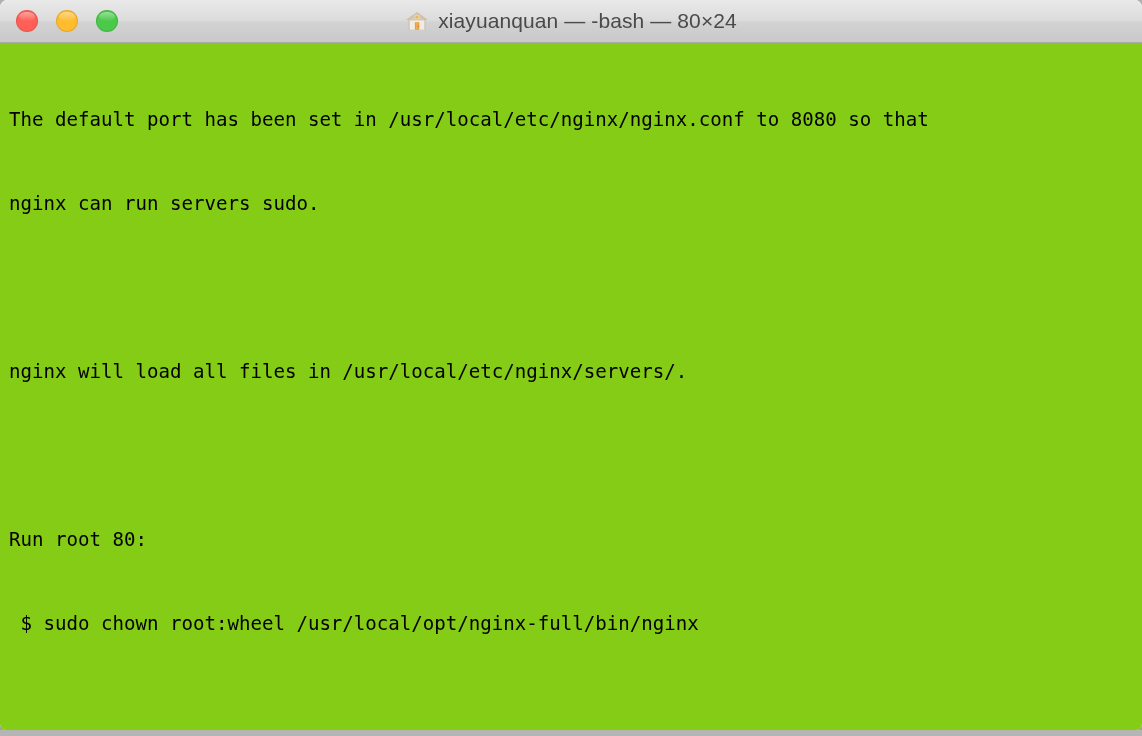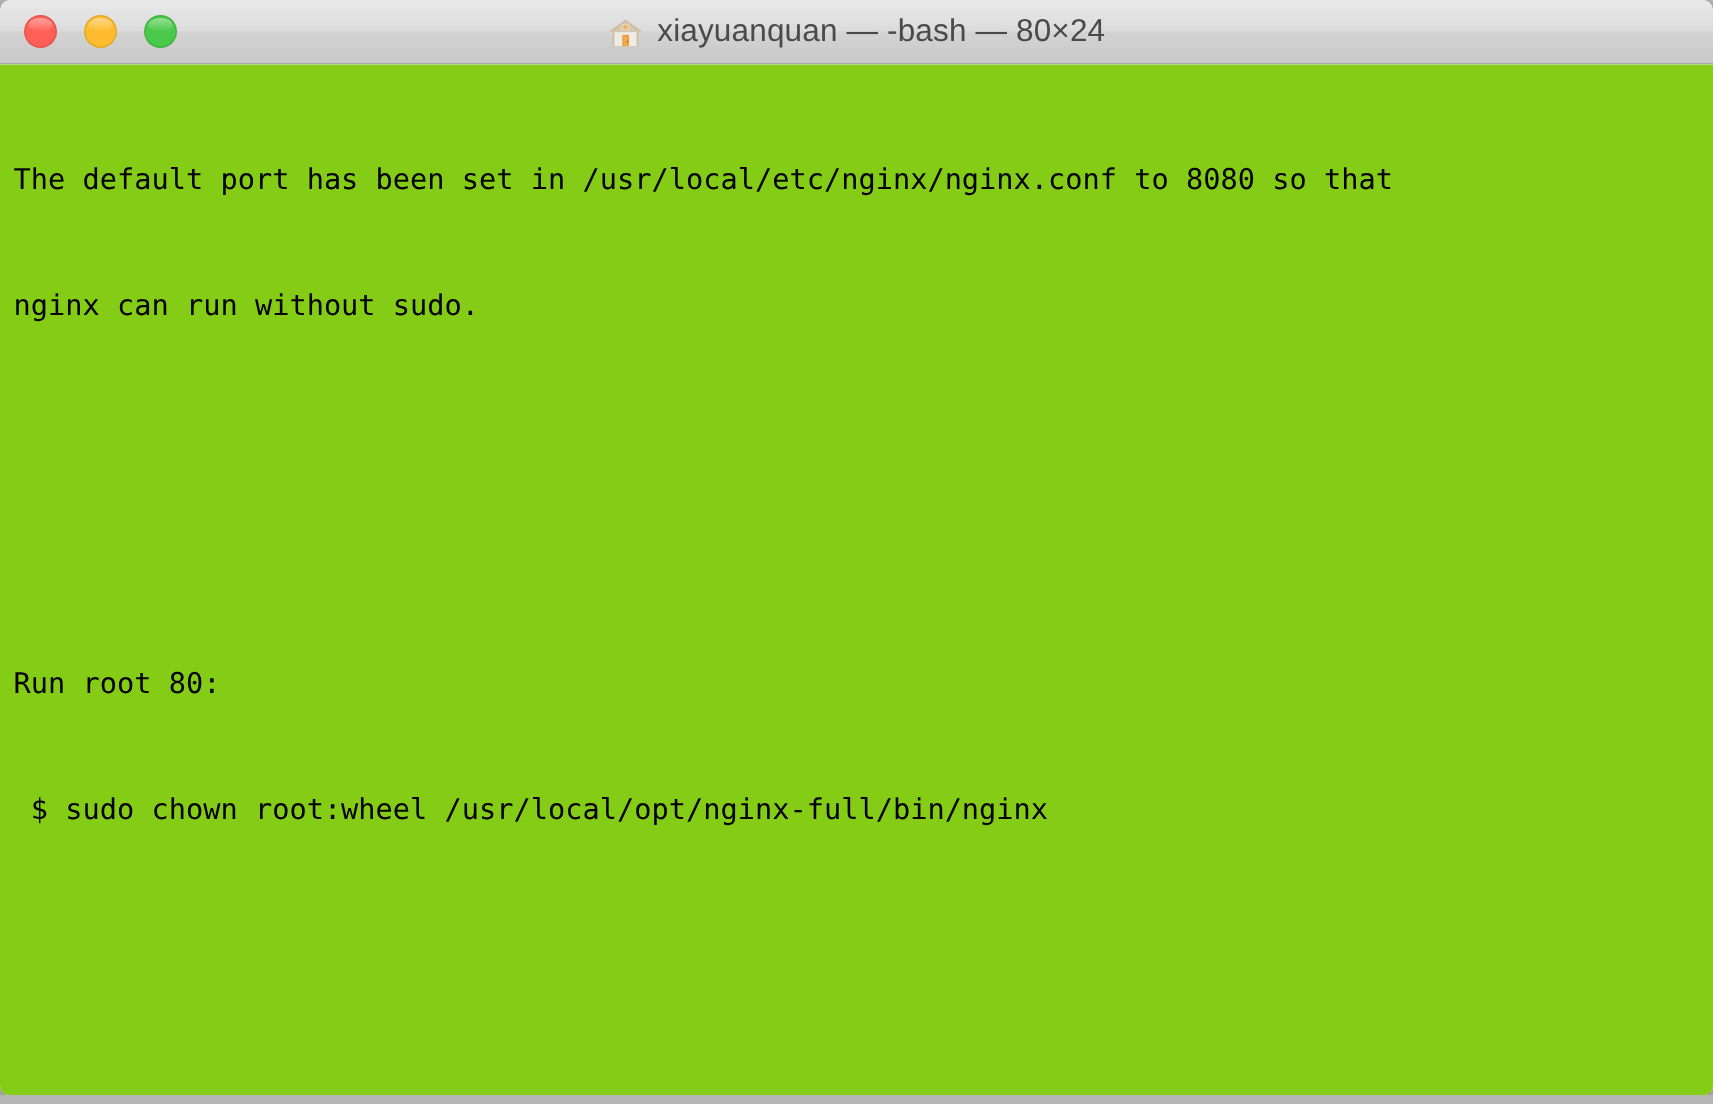--- a/index.html
+++ b/index.html
@@ -59,21 +59,21 @@
     content: "";
     position: absolute;
     left: 3px; top: 2px;
     width: 16px; height: 9px;
     border-radius: 50%;
     background: linear-gradient(to bottom, rgba(255,255,255,0.42), rgba(255,255,255,0.02));
   }
 
   #title-wrap {
     display: flex;
-    align-items: flex-end;
+    align-items: center;
     gap: 9px;
   }
   #title-text {
     font-family: "Liberation Sans", sans-serif;
     font-size: 21px;
     color: #4a4a4a;
     letter-spacing: 0.1px;
     white-space: pre;
   }
 
@@ -142,22 +142,23 @@
       </span>
       <span id="title-text">xiayuanquan — -bash — 80×24</span>
     </div>
 
   </div>
 
   <div id="terminal">
 
     <div id="screen">
       <div class="row">The default port has been set in /usr/local/etc/nginx/nginx.conf to 8080 so that</div>
-      <div class="row">nginx can run without sudo.</div>
+      <div class="row">nginx can run servers sudo.</div>
       <div class="row"></div>
+      <div class="row">nginx will load all files in /usr/local/etc/nginx/servers/.</div>
       <div class="row"></div>
       <div class="row">Run root 80:</div>
       <div class="row"> $ sudo chown root:wheel /usr/local/opt/nginx-full/bin/nginx</div>
       
       
       
       
       
       
       

